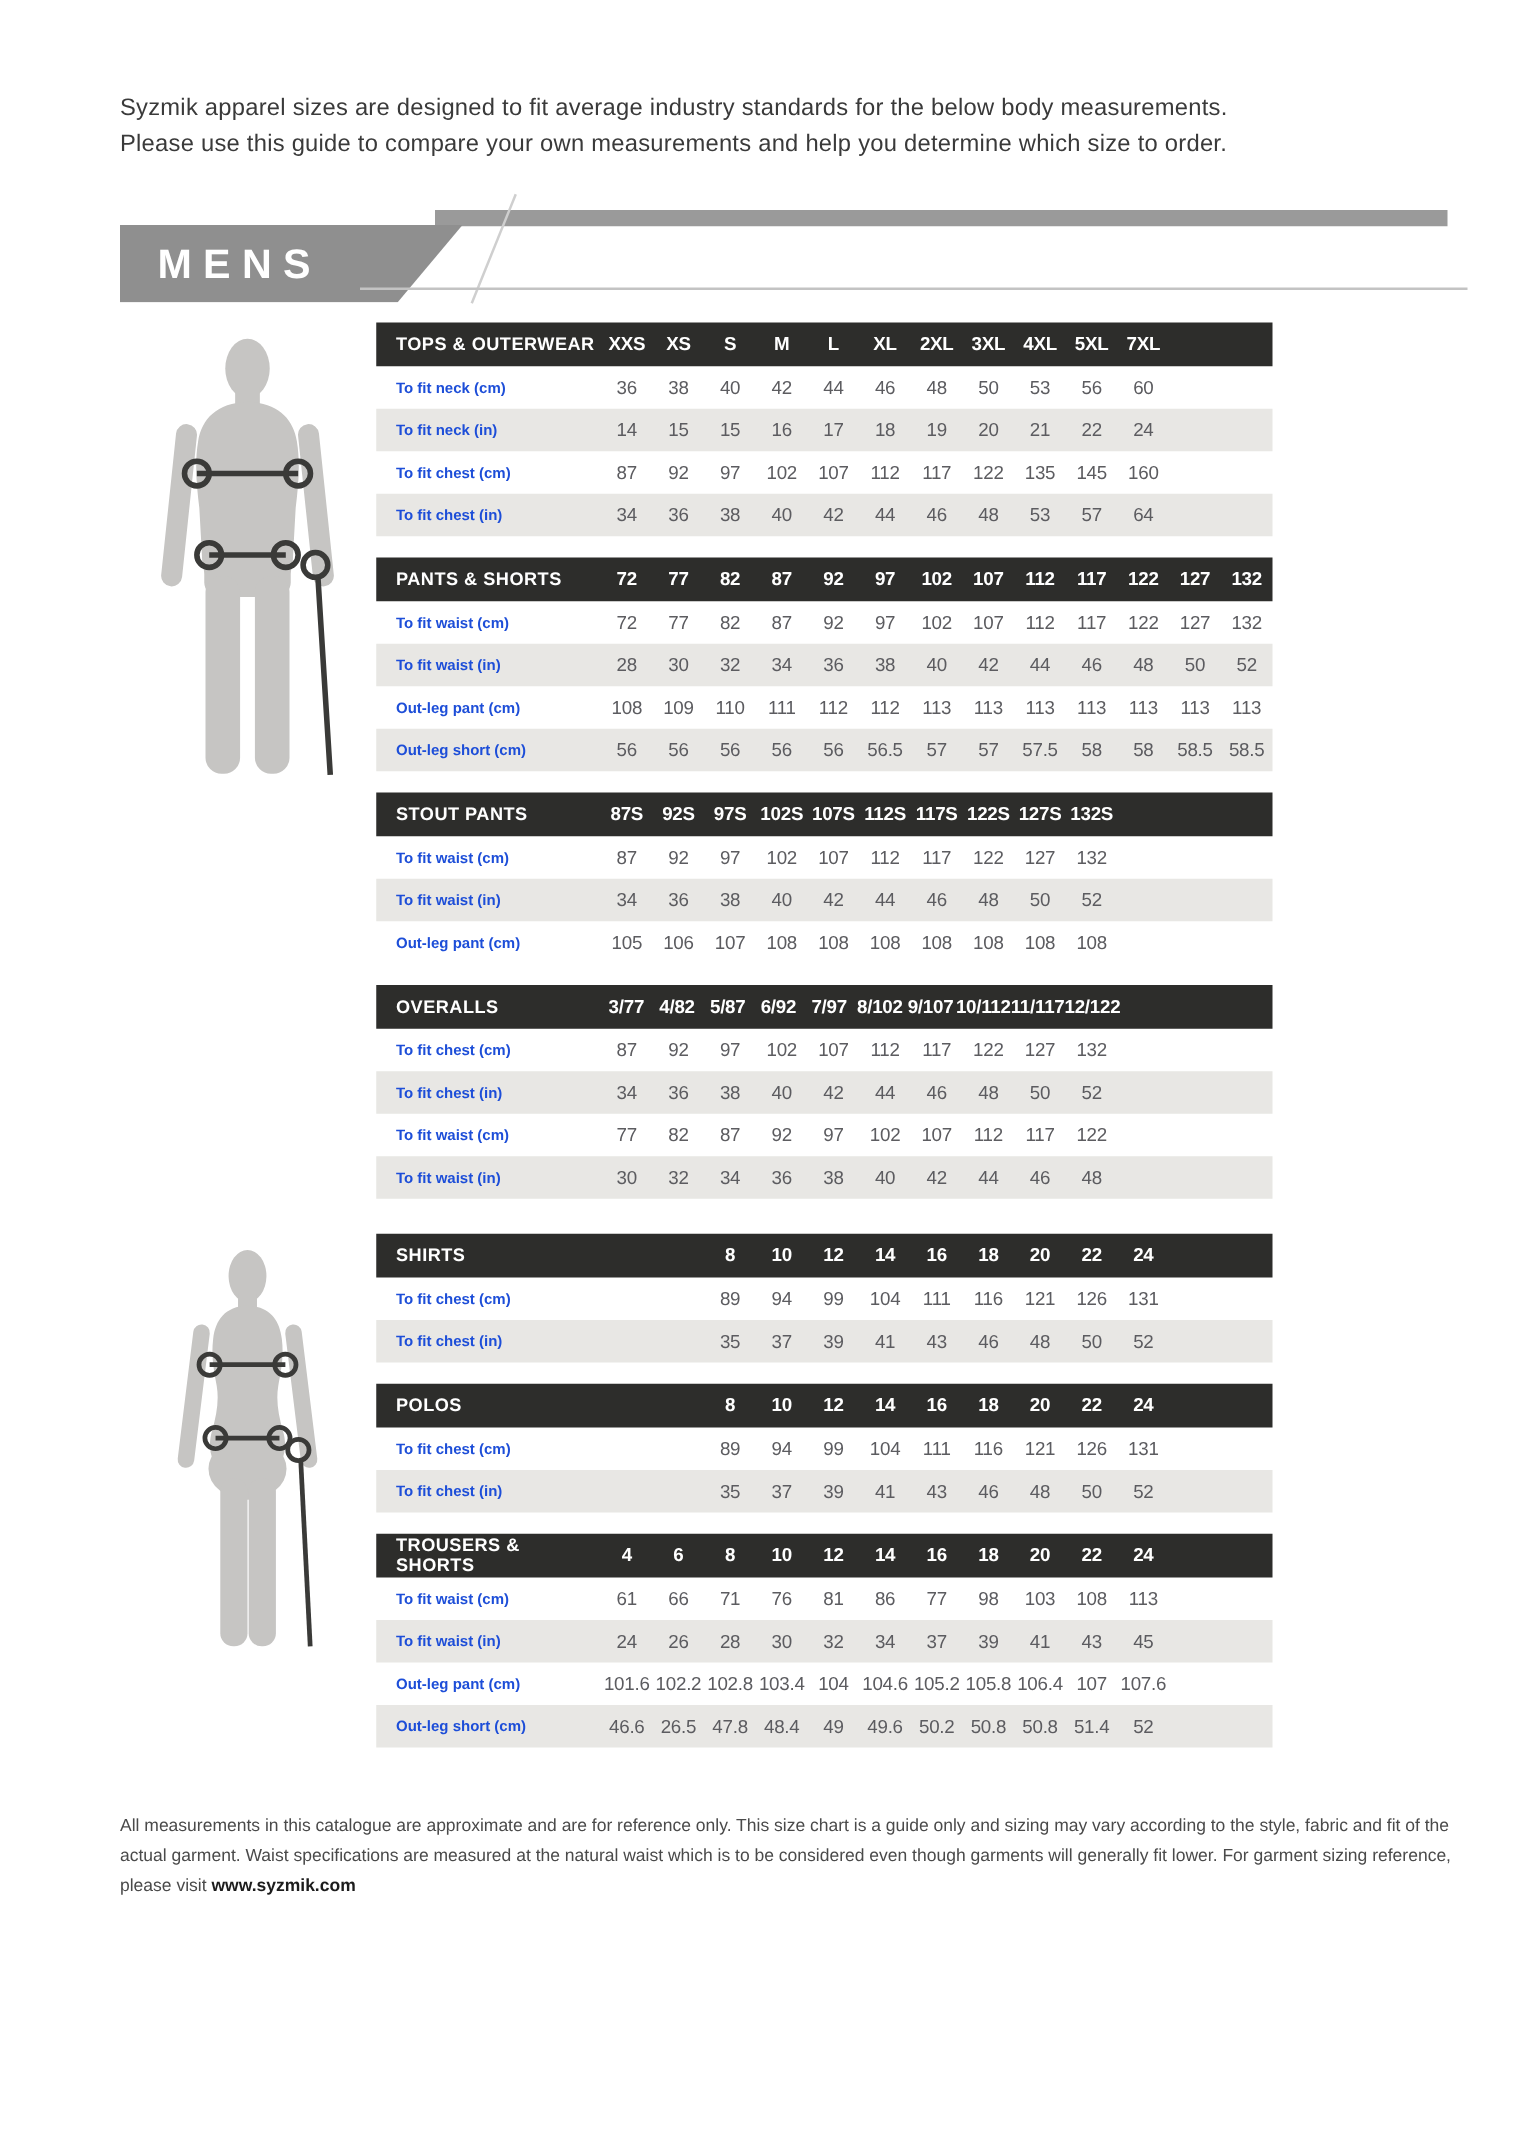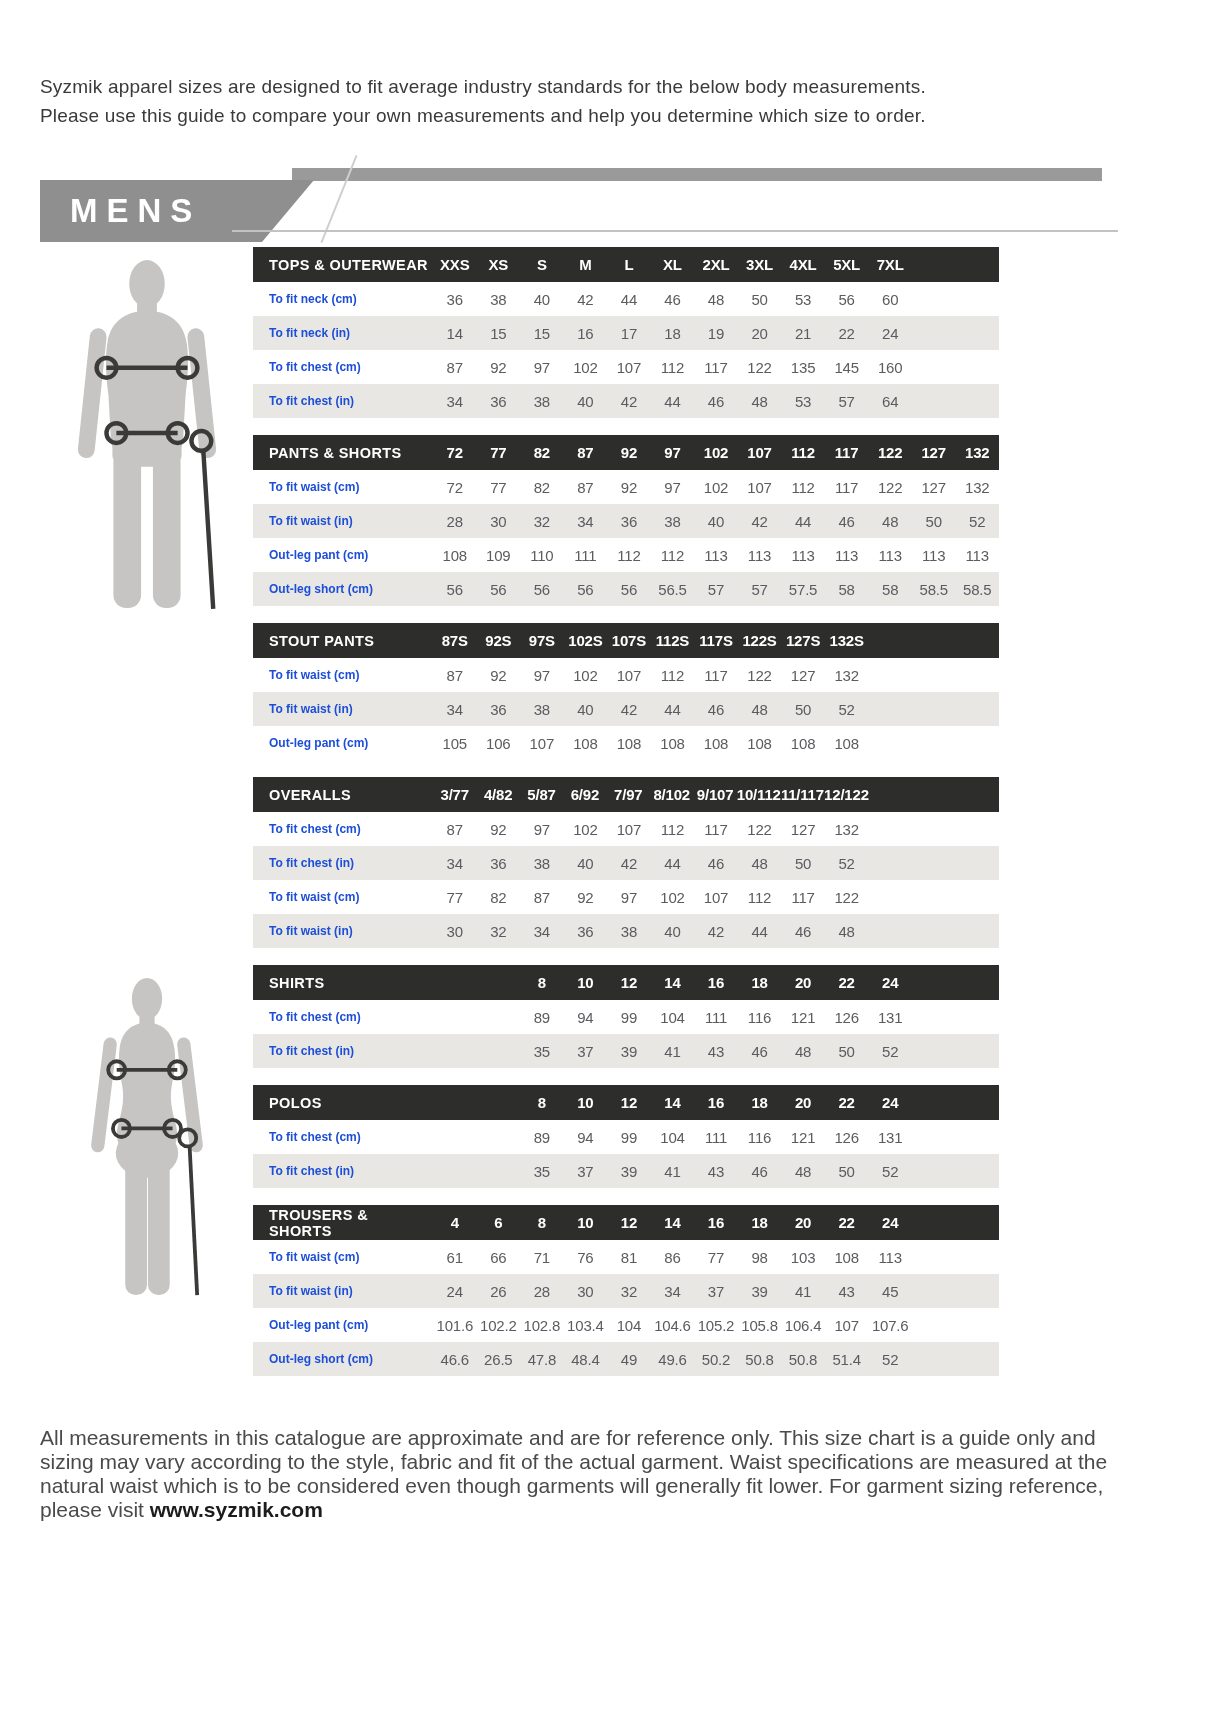--- a/index.html
+++ b/index.html
@@ -2,21 +2,21 @@
 <html style="--banner-gray: #8f8f8f; --bar-gray: #9a9a9a; --header-dark: #2d2d2b; --row-alt: #e8e7e4; --value-text: #5c5c60; --silhouette-gray: #c6c5c3; --measure-line: #3a3a38;"><head>
 <meta charset="utf-8">
 <style>
   * { margin:0; padding:0; box-sizing:border-box; }
   html,body { background:#ffffff; }
   body {
     width:1214px; min-height:1717px;
     font-family:"Liberation Sans", sans-serif;
     color:#222; overflow-x:hidden;
   }
-  .page { padding:72px 0 40px 40px; width:1018px; }
+  .page { padding:72px 0 40px 96px; width:1018px; }
 
   .intro { font-size:19px; line-height:29px; color:#3a3a3a; letter-spacing:0.2px; }
 
   
   .banner { position:relative; height:62px; margin-top:38px; width:1062px; }
   .banner.womens-banner { margin-top:54px; }
   .banner-bar { position:absolute; top:0; left:252px; right:0; height:13px; background:var(--bar-gray,#9a9a9a); }
   .banner-tab {
     position:absolute; top:12px; left:0; height:62px;
     background:var(--banner-gray,#8f8f8f);
@@ -24,34 +24,34 @@
     clip-path:polygon(0 0,100% 0,calc(100% - 52px) 100%,0 100%);
   }
   .mens-tab { width:274px; }
   .womens-tab { width:336px; }
   .banner-title { color:#ffffff; font-size:33px; font-weight:700; letter-spacing:9px; }
   .banner-underline { position:absolute; bottom:-2px; left:192px; width:886px; height:2px; background:#c3c3c3; }
   .banner-slash { position:absolute; top:-16px; height:94px; width:2px; background:#cfcfcf; transform:rotate(22deg); }
   .mens-slash { left:298px; }
   .womens-slash { left:360px; }
 
-  .section-body { display:flex; margin-top:17px; }
+  .section-body { display:flex; margin-top:28px; }
   .figure-col { width:213px; display:flex; justify-content:center; align-items:flex-start; padding-top:10px; }
   .tables-col { width:746px; display:flex; flex-direction:column; gap:17px; }
 
   
   .trow { display:grid; grid-template-columns:180px repeat(13,1fr); align-items:center; height:34px; }
   .thead { background:var(--header-dark,#2d2d2b); height:35px; }
   .thead .tcell { font-weight:700; font-size:15px; color:#ffffff; }
   .tcell { text-align:center; font-size:15px; color:var(--value-text,#5c5c60); letter-spacing:-0.2px; }
   .tlabel { text-align:left; padding-left:16px; font-weight:700; font-size:12px; color:#1d4ed8; letter-spacing:0; }
   .thead .tlabel { font-size:14.5px; letter-spacing:0.4px; color:#ffffff; }
   .trow.alt { background:var(--row-alt,#e8e7e4); }
 
-  .footer { margin-top:50px; width:1072px; font-size:21px; line-height:24px; color:#4a4a4a; }
+  .footer { margin-top:50px; width:1072px; font-size:14px; line-height:24px; color:#4a4a4a; }
   .footer .site { font-weight:700; color:#1c1c1c; }
 
   svg { display:block; }
 </style>
 </head>
 <body>
 
 <div class="page">
 
   <p class="intro">

